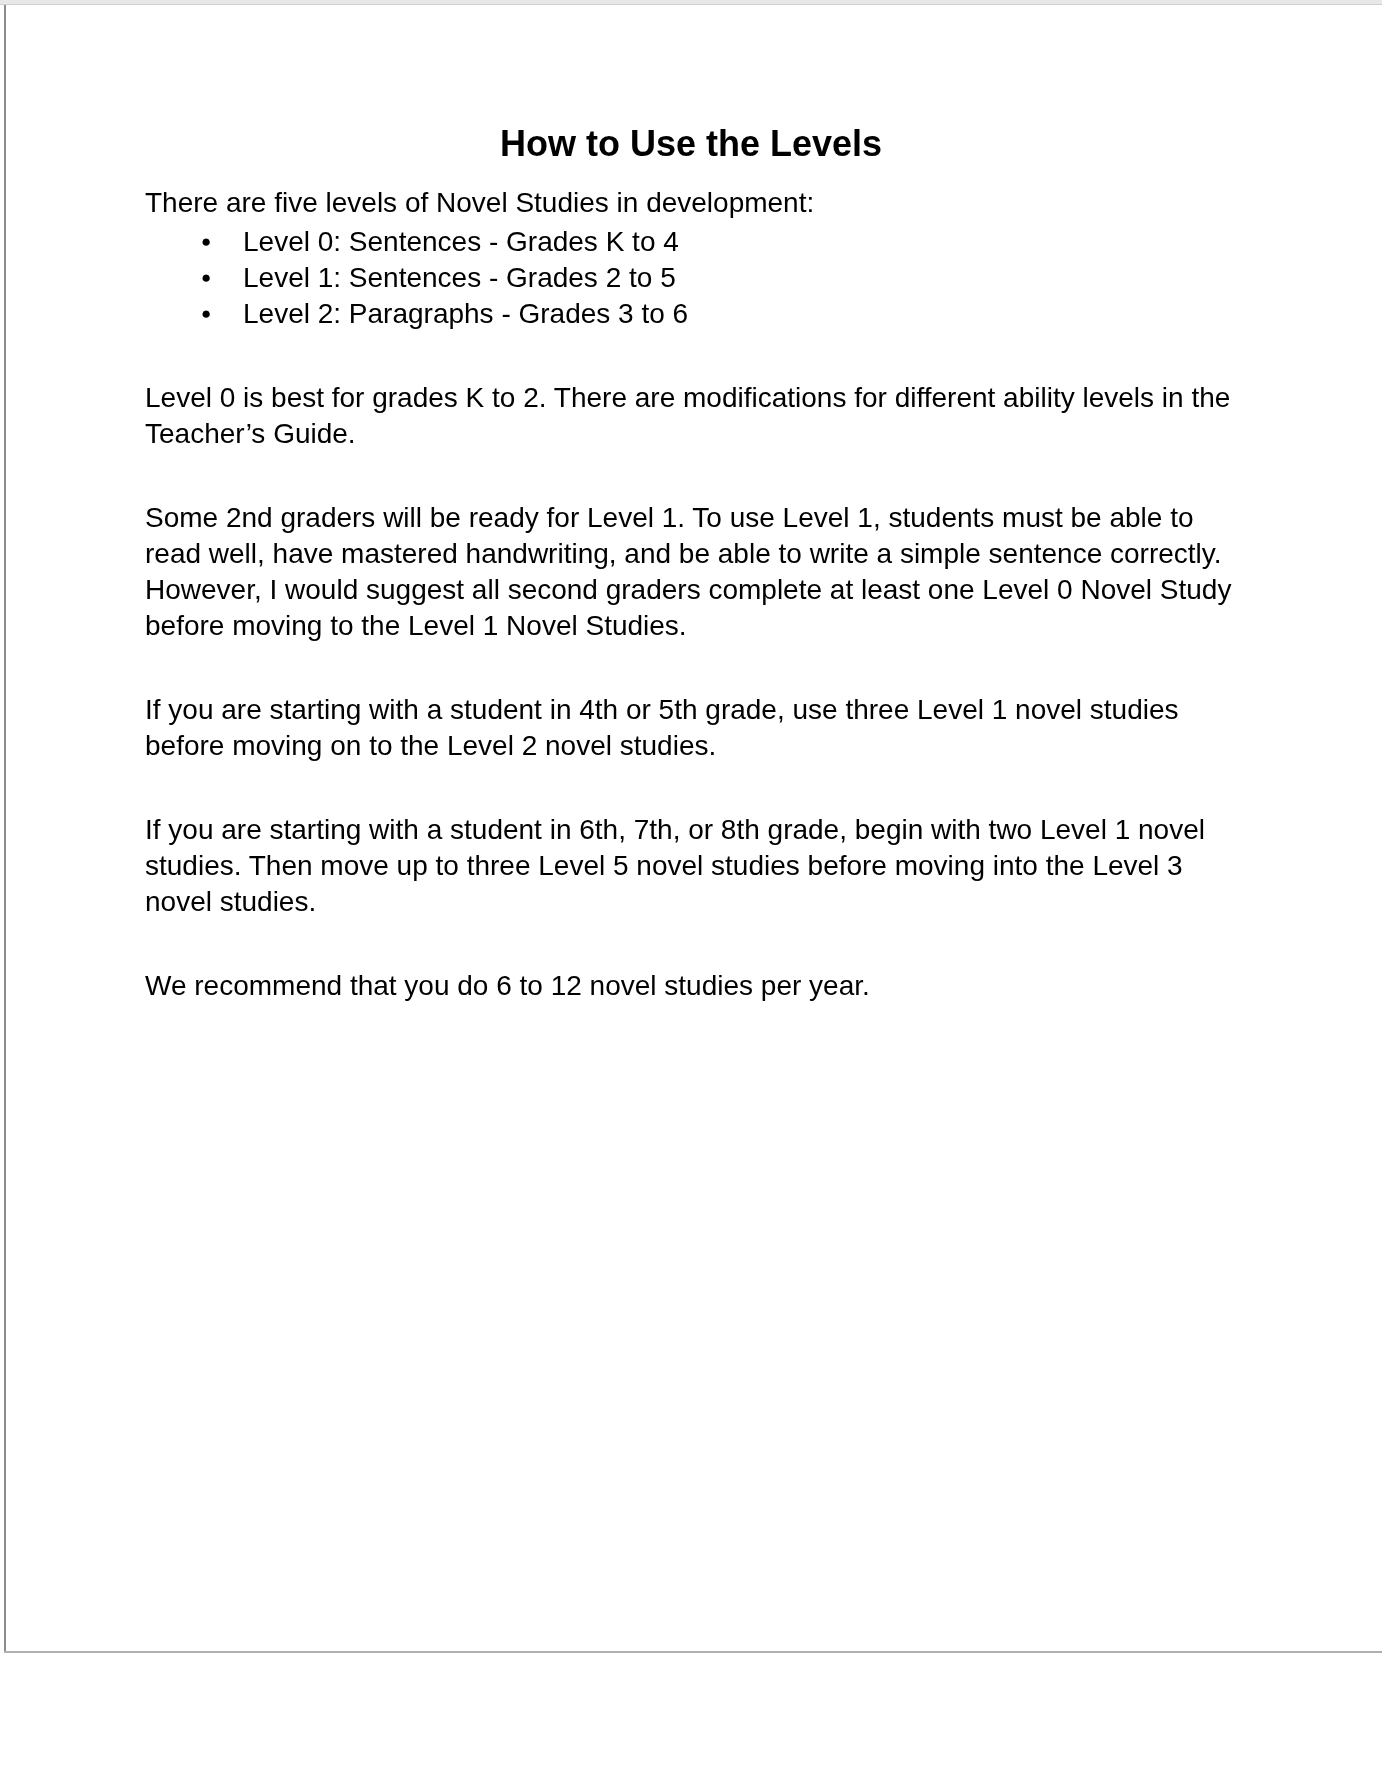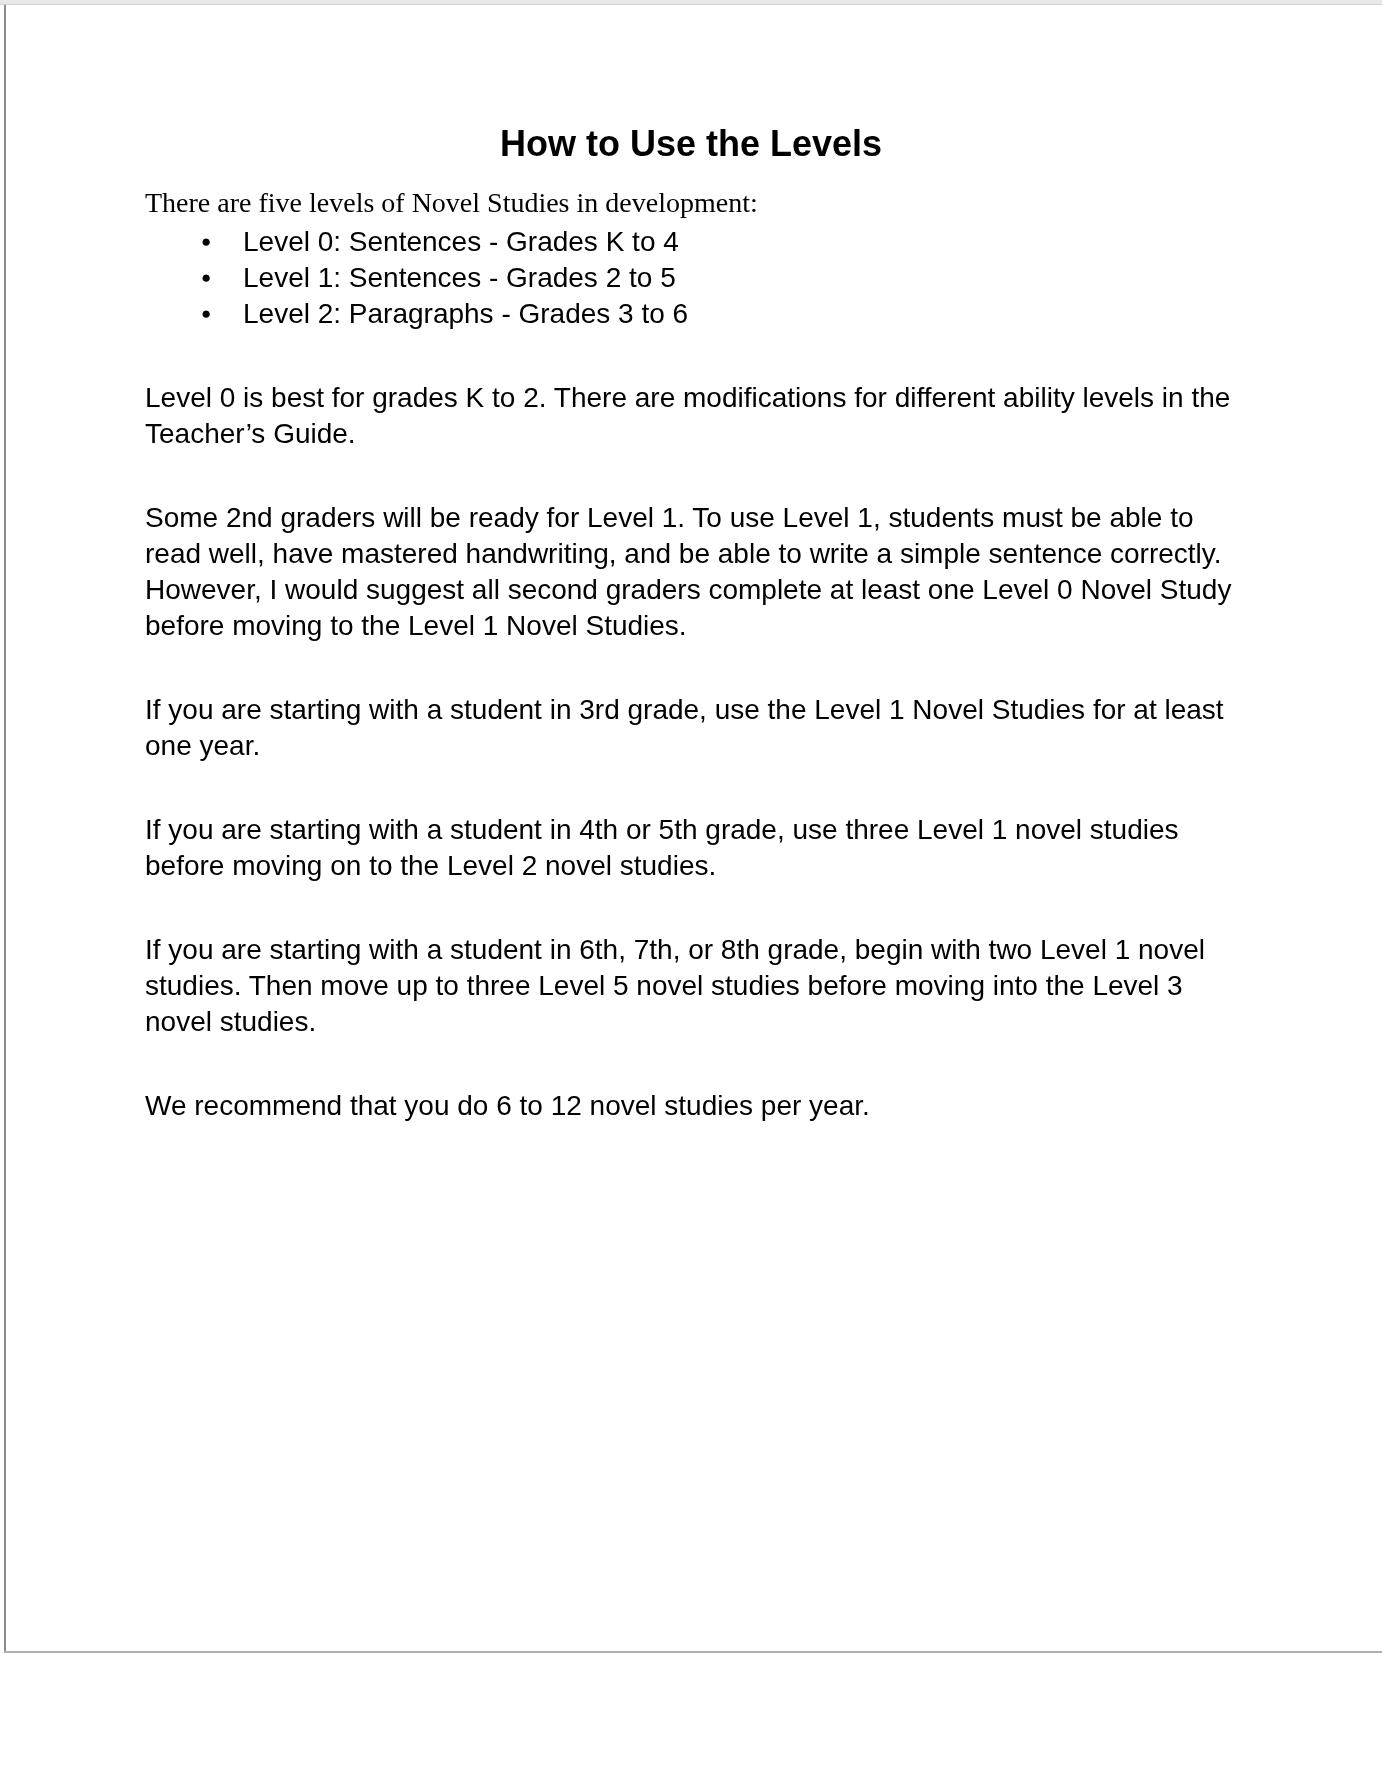--- a/index.html
+++ b/index.html
@@ -47,21 +47,20 @@
     font-size: 36px;
     line-height: 40px;
     font-weight: bold;
     text-align: center;
     letter-spacing: 0;
   }
   .intro {
     margin: 22px 0 0 0;
     font-size: 28px;
     line-height: 34px;
-    font-family: Liberation Serif, serif;
   }
   .levels {
     list-style: none;
     margin: 4px 0 0 0;
     padding: 0;
     font-size: 28px;
     line-height: 36px;
   }
   .levels li {
     position: relative;
@@ -117,22 +116,20 @@
       <li>Level 1: Sentences - Grades 2 to 5</li>
       <li>Level 2: Paragraphs - Grades 3 to 6</li>
     </ul>
 
     <p class="para">Level 0 is best for grades K to 2. There are modifications for different ability levels in the
 Teacher’s Guide.</p>
     <p class="para">Some 2nd graders will be ready for Level 1. To use Level 1, students must be able to
 read well, have mastered handwriting, and be able to write a simple sentence correctly.
 However, I would suggest all second graders complete at least one Level 0 Novel Study
 before moving to the Level 1 Novel Studies.</p>
-    <p class="para">If you are starting with a student in 3rd grade, use the Level 1 Novel Studies for at least
-one year.</p>
     <p class="para">If you are starting with a student in 4th or 5th grade, use three Level 1 novel studies
 before moving on to the Level 2 novel studies.</p>
     <p class="para">If you are starting with a student in 6th, 7th, or 8th grade, begin with two Level 1 novel
 studies. Then move up to three Level 5 novel studies before moving into the Level 3
 novel studies.</p>
     <p class="para">We recommend that you do 6 to 12 novel studies per year.</p>
   </div>
 
   <div class="footer">
     <span class="footer-brand">LitHouse Learning</span>

